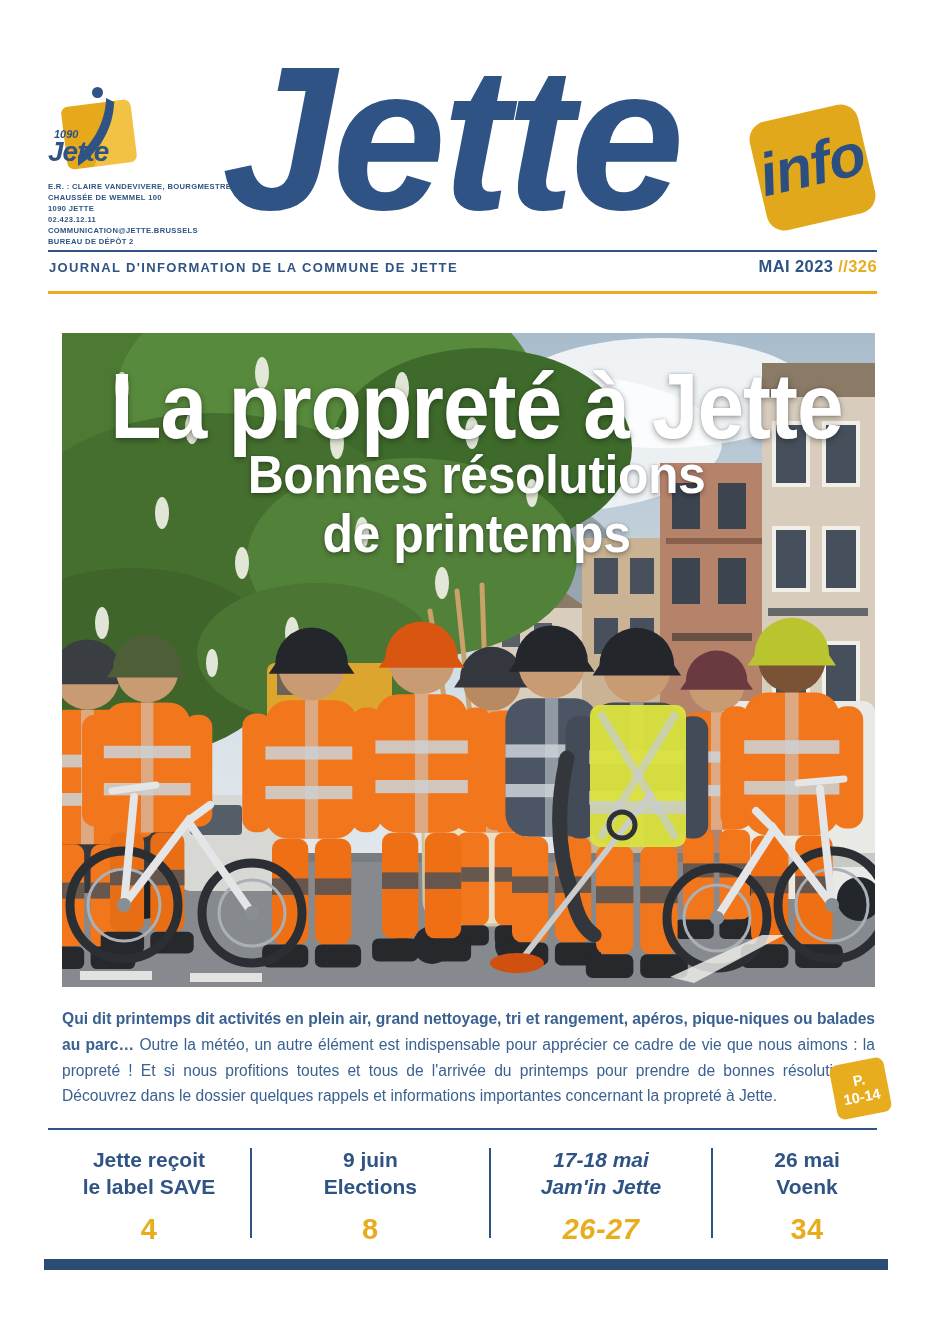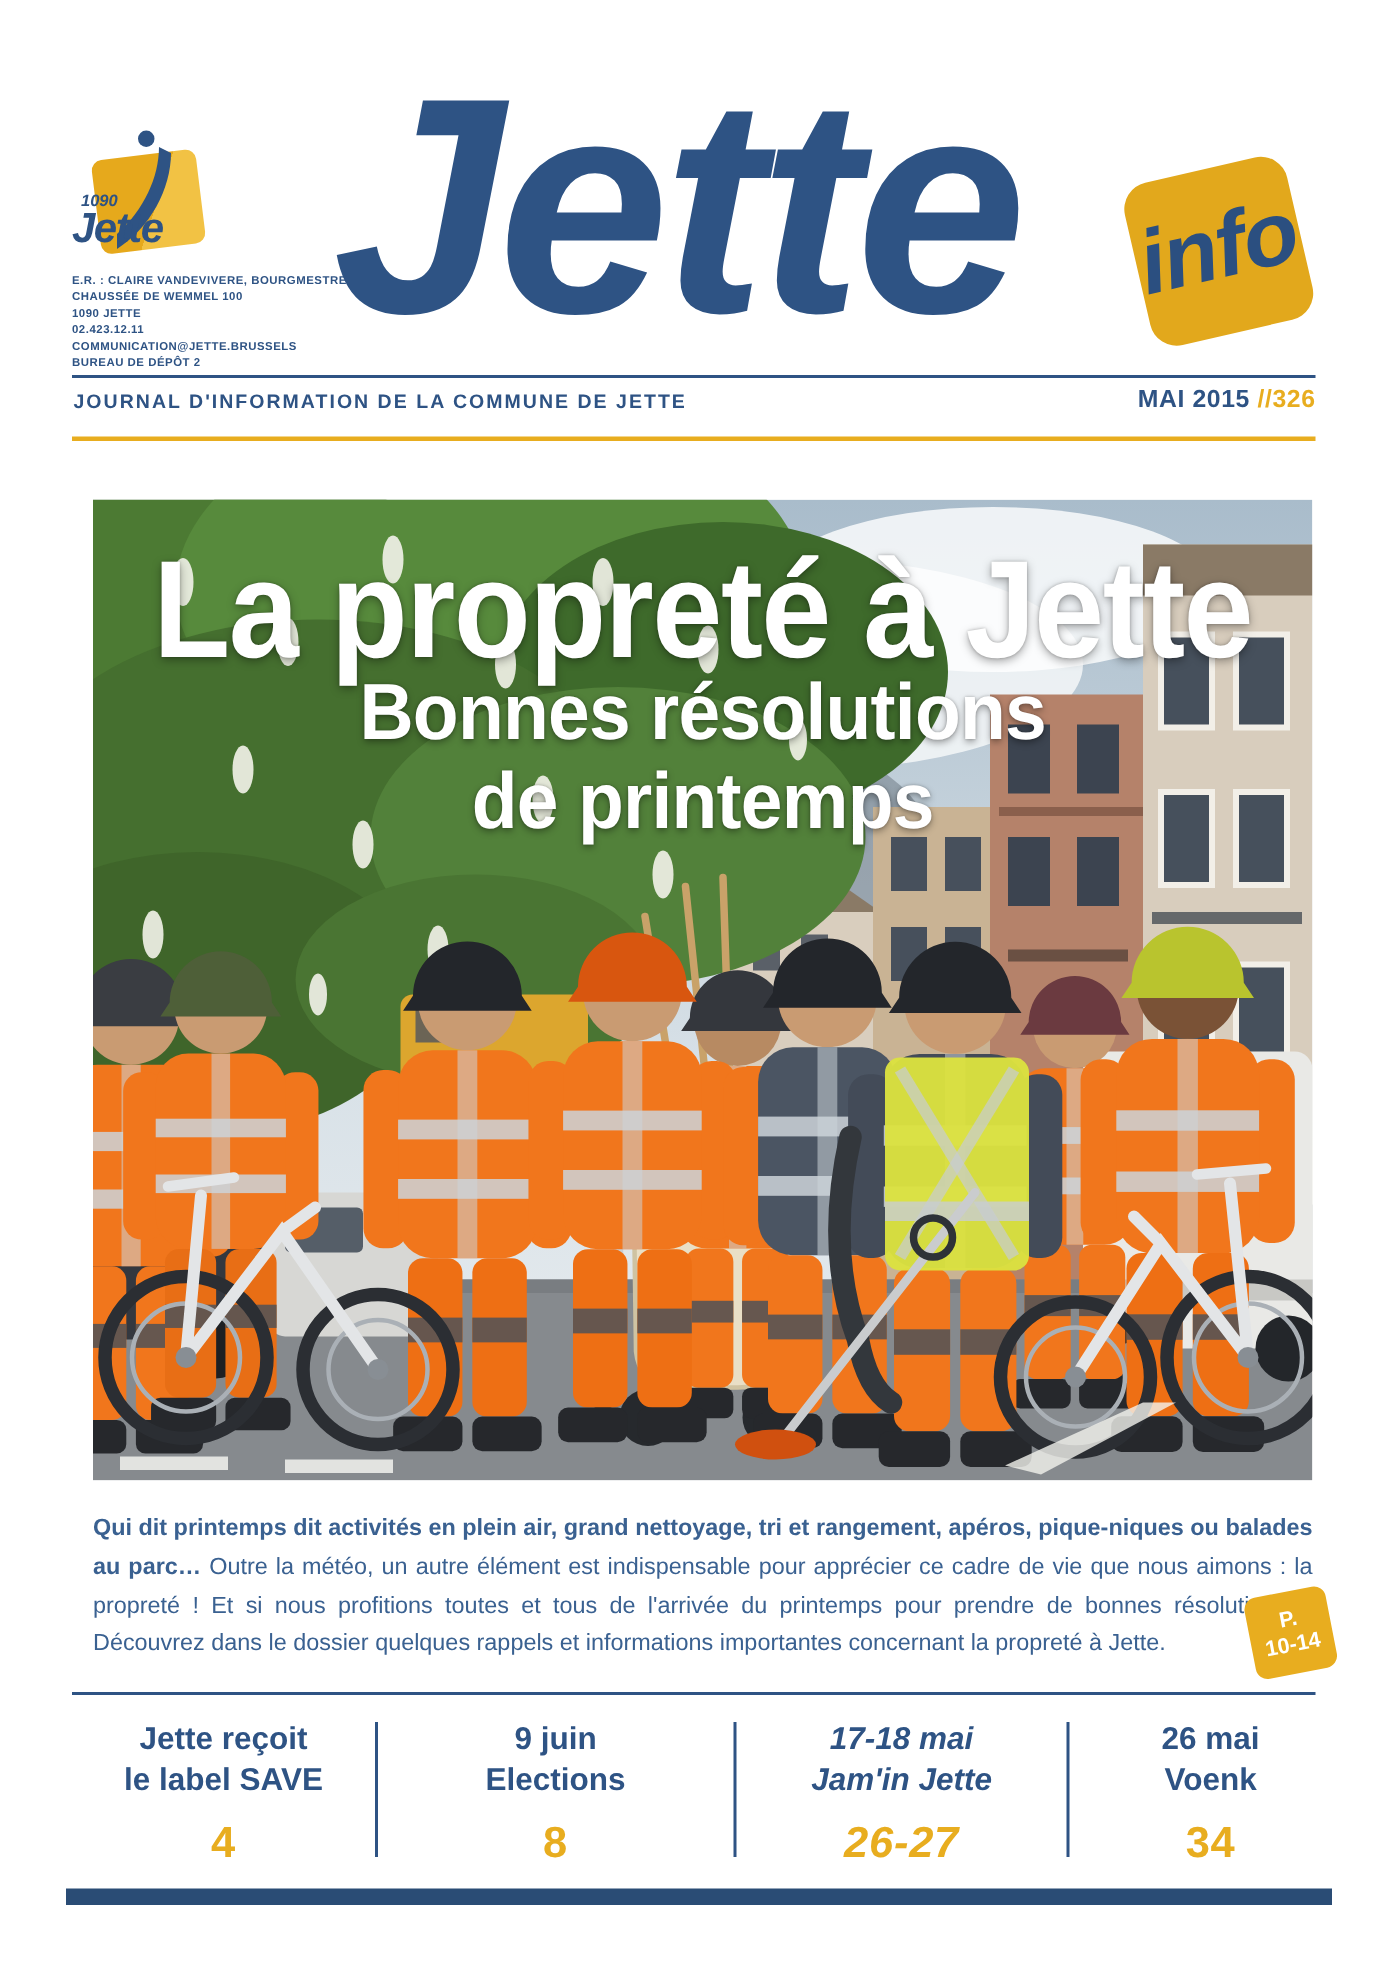--- a/index.html
+++ b/index.html
@@ -35,21 +35,21 @@
   .info-badge span{font-size:60px;font-weight:700;font-style:italic;color:#2b4f80;letter-spacing:-1px;padding-bottom:6px;}
   .imprint{position:absolute;left:48px;top:181px;color:var(--blue);font-size:7.6px;font-weight:700;letter-spacing:.35px;line-height:11px;}
   
   .rule-top{position:absolute;left:48px;top:250px;width:829px;height:2px;background:var(--blue);}
   .journal-line{position:absolute;left:49px;top:260px;font-size:13px;font-weight:700;letter-spacing:1.35px;color:var(--blue);}
   .issue-info{position:absolute;right:48px;top:257px;font-size:16.5px;font-weight:700;letter-spacing:.4px;}
   .issue-date{color:var(--blue);}
   .issue-number{color:var(--yellow);margin-left:5px;}
   .rule-yellow{position:absolute;left:48px;top:291px;width:829px;height:3px;background:var(--yellow);}
   
-  .cover{position:absolute;left:62px;top:333px;width:813px;height:654px;overflow:hidden;}
+  .cover{position:absolute;left:62px;top:333px;width:813px;height:654px;overflow:hidden;padding-left:16px;}
   .cover svg{position:absolute;left:0;top:0;}
   .cover-headline{
     position:absolute;left:0;top:20px;width:100%;margin:0;text-align:center;
     font-size:84px;font-weight:700;letter-spacing:-1px;color:#fff;white-space:nowrap;
     transform:scaleY(1.1);transform-origin:top center;
     text-shadow:0 2px 6px rgba(0,0,0,.35), 0 0 2px rgba(0,0,0,.25);
   }
   .cover-subtitle{
     position:absolute;left:0;top:112px;width:100%;text-align:center;
     font-size:50px;font-weight:700;line-height:56px;color:#fff;letter-spacing:-.5px;
@@ -104,21 +104,21 @@
       <div>1090 JETTE</div>
       <div>02.423.12.11</div>
       <div>COMMUNICATION@JETTE.BRUSSELS</div>
       <div>BUREAU DE DÉPÔT 2</div>
     </div>
   </div>
 
   <div class="rule-top"></div>
   <div class="journal-line">JOURNAL D'INFORMATION DE LA COMMUNE DE JETTE</div>
   <div class="issue-info">
-    <span class="issue-date">MAI 2015</span><span class="issue-number">//326</span>
+    <span class="issue-date">MAI 2023</span><span class="issue-number">//326</span>
   </div>
   <div class="rule-yellow"></div>
 
   <div class="cover">
     <svg width="813" height="654" viewBox="0 0 813 654">
       <defs>
         <linearGradient id="sky" x1="0" y1="0" x2="0" y2="1">
           <stop offset="0" stop-color="#a9bccb"></stop>
             <stop offset=".6" stop-color="#d9e2e8"></stop>
             <stop offset="1" stop-color="#e9edf0"></stop>

